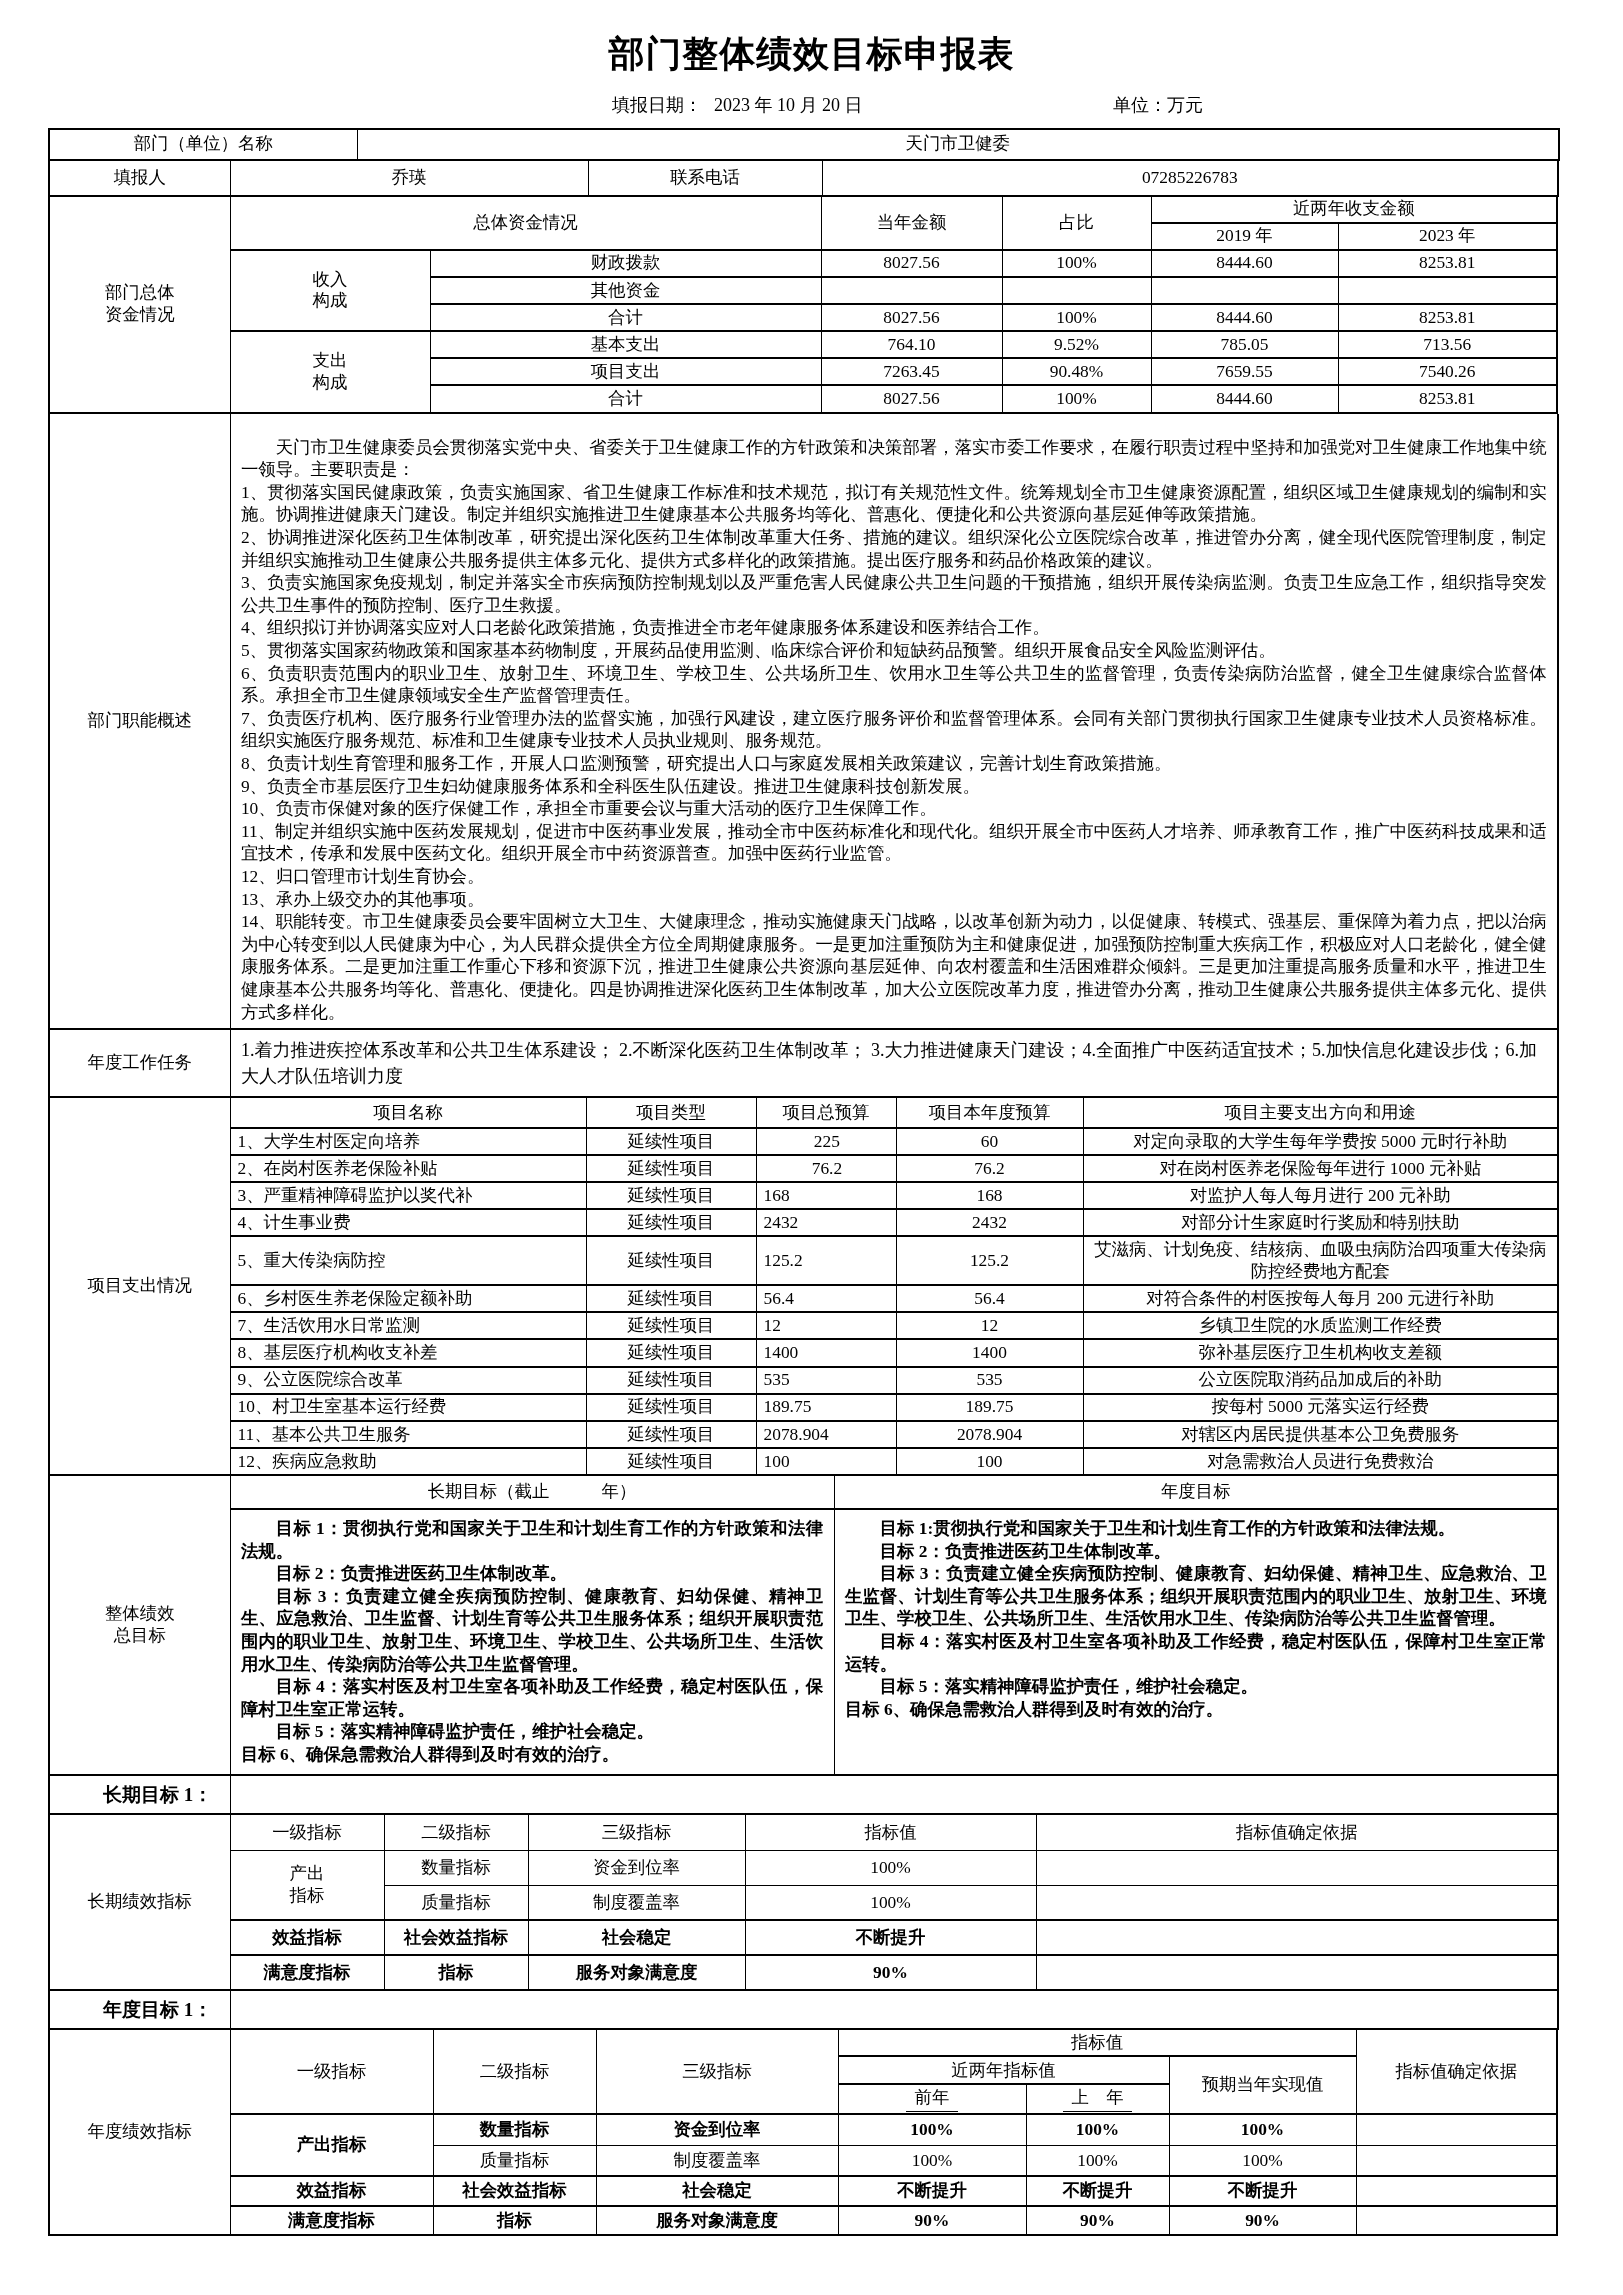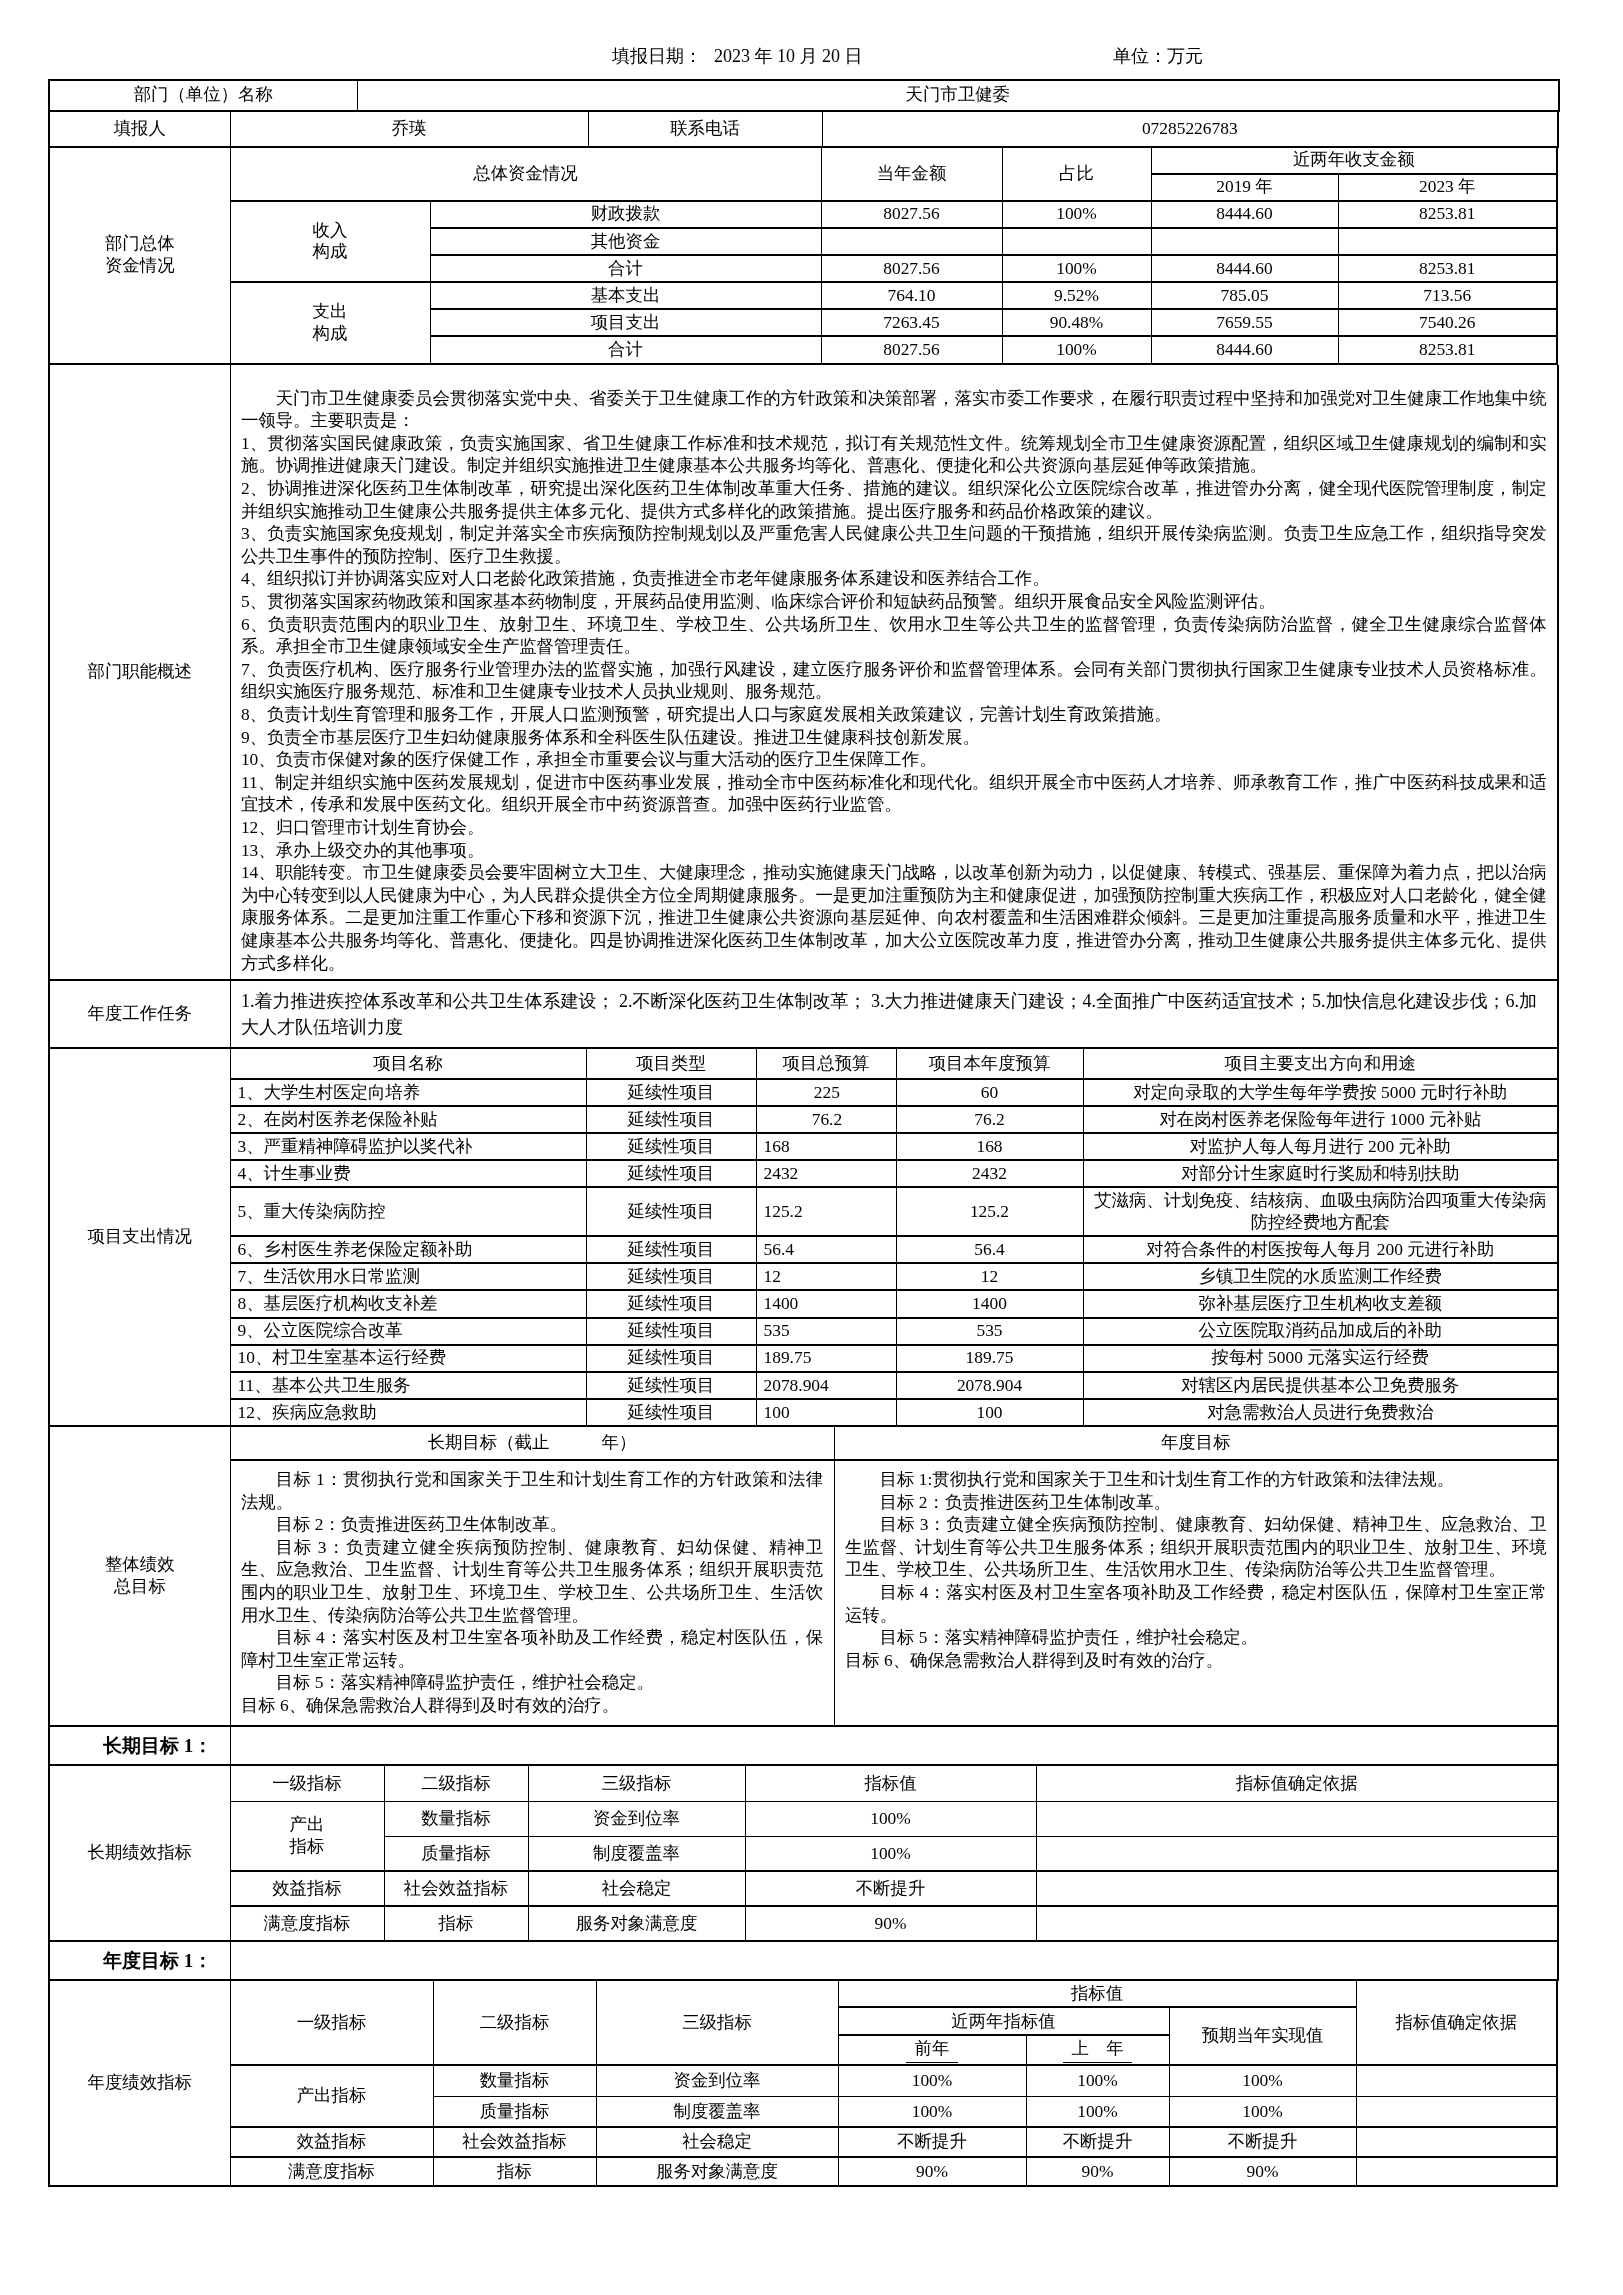--- a/index.html
+++ b/index.html
@@ -29,21 +29,21 @@
 
   td {
     border:0.9px solid #000;
     padding:1.7px 5.2px;
     font-size:17.4px; line-height:1.25;
     text-align:center; vertical-align:middle;
     overflow:hidden;
   }
   
   .t-fund td, .t-proj td { border-top-width:2.6px; border-bottom-width:2.6px; }
-  tr.hsep > td { border-top-width:2.6px !important; }
+  tr.hsep > td { border-top-width:2.6px !important;font-weight:bold; }
   td.thickb { border-bottom-width:2.6px; }
 
   .pre { white-space:pre-line; }
   .bold{ font-weight:bold; font-size:19px;padding-left:41px; }
 
   
   .duties-cell { text-align:left; vertical-align:top; padding:5.2px 10.4px; }
   .duties-cell p { margin:0; font-size:17.4px; line-height:22.6px; text-align:justify; text-indent:0; }
   .duties-cell p:first-child { text-indent:2em;margin-top:17px; }
 
@@ -59,20 +59,21 @@
   .t-proj tr:nth-child(2) td.total, .t-proj tr:nth-child(3) td.total { text-align:center; }
   .t-proj td.pname { text-align:left; padding-left:7px; }
 
   .ublank { display:inline-block; border-bottom:1.7px solid #000; padding:0 8.7px 1.7px; }
 </style>
 </head>
 <body>
 
 <div class="page">
 
+  <h1 class="title">部门整体绩效目标申报表</h1>
 
   <div class="subtitle">
     <span class="date">
       <span class="lbl">填报日期：</span><span>2023 年 10 月 20 日</span>
     </span>
     <span class="unit">单位：万元</span>
   </div>
 
   <div class="doc">
 

